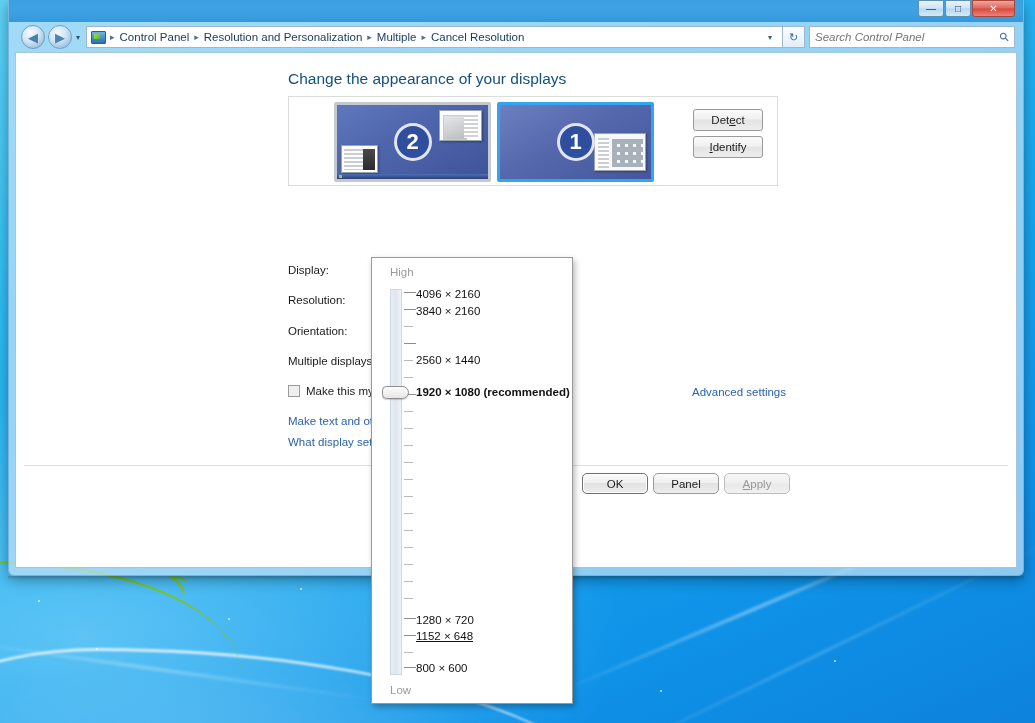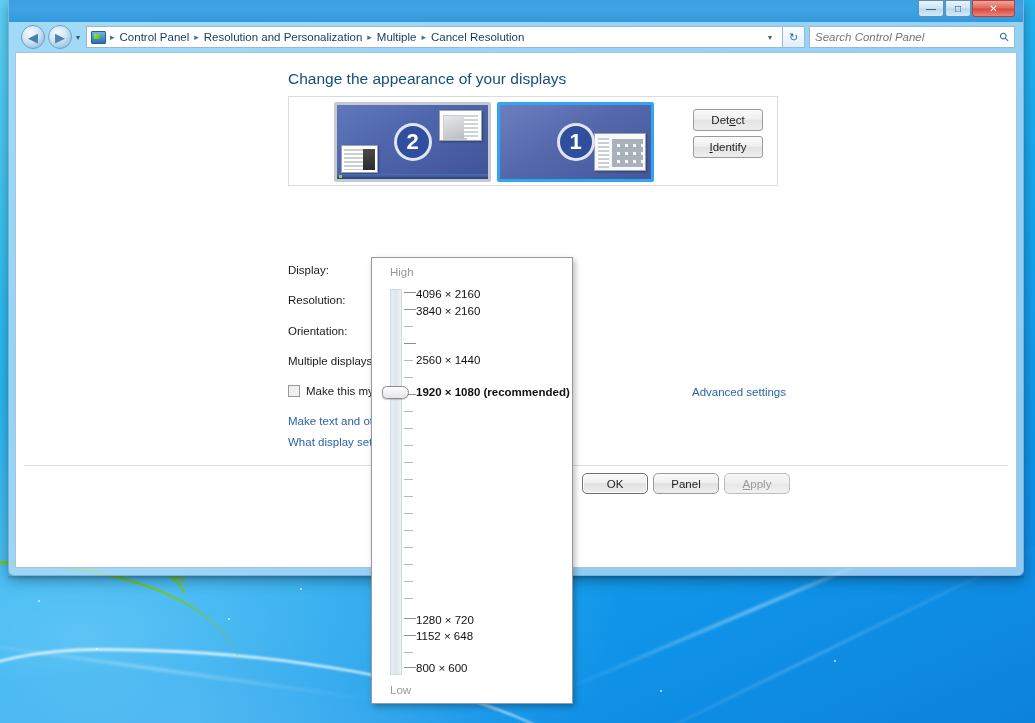--- a/index.html
+++ b/index.html
@@ -448,18 +448,18 @@
       <div class="tick" style="top: 394px;"></div>
       <div class="tick major" style="top: 409px;"></div>
     </div>
   <div id="slider-thumb" style="top: 128px;"></div>
   <div id="labels-host">
       <div class="reslabel" style="top: 30px;">4096 × 2160</div>
       <div class="reslabel" style="top: 47px;">3840 × 2160</div>
       <div class="reslabel" style="top: 96px;">2560 × 1440</div>
       <div class="reslabel sel" style="top: 128px;">1920 × 1080 (recommended)</div>
       <div class="reslabel" style="top: 356px;">1280 × 720</div>
-      <div class="reslabel" style="top: 372px;">1152 × 648</div>
+      <div class="reslabel" style="top: 372px; text-decoration: underline;">1152 × 648</div>
       <div class="reslabel" style="top: 404px;">800 × 600</div>
     </div>
 </div>
 
 <div id="win-shadow-bottom"></div>
 
 </body></html>

